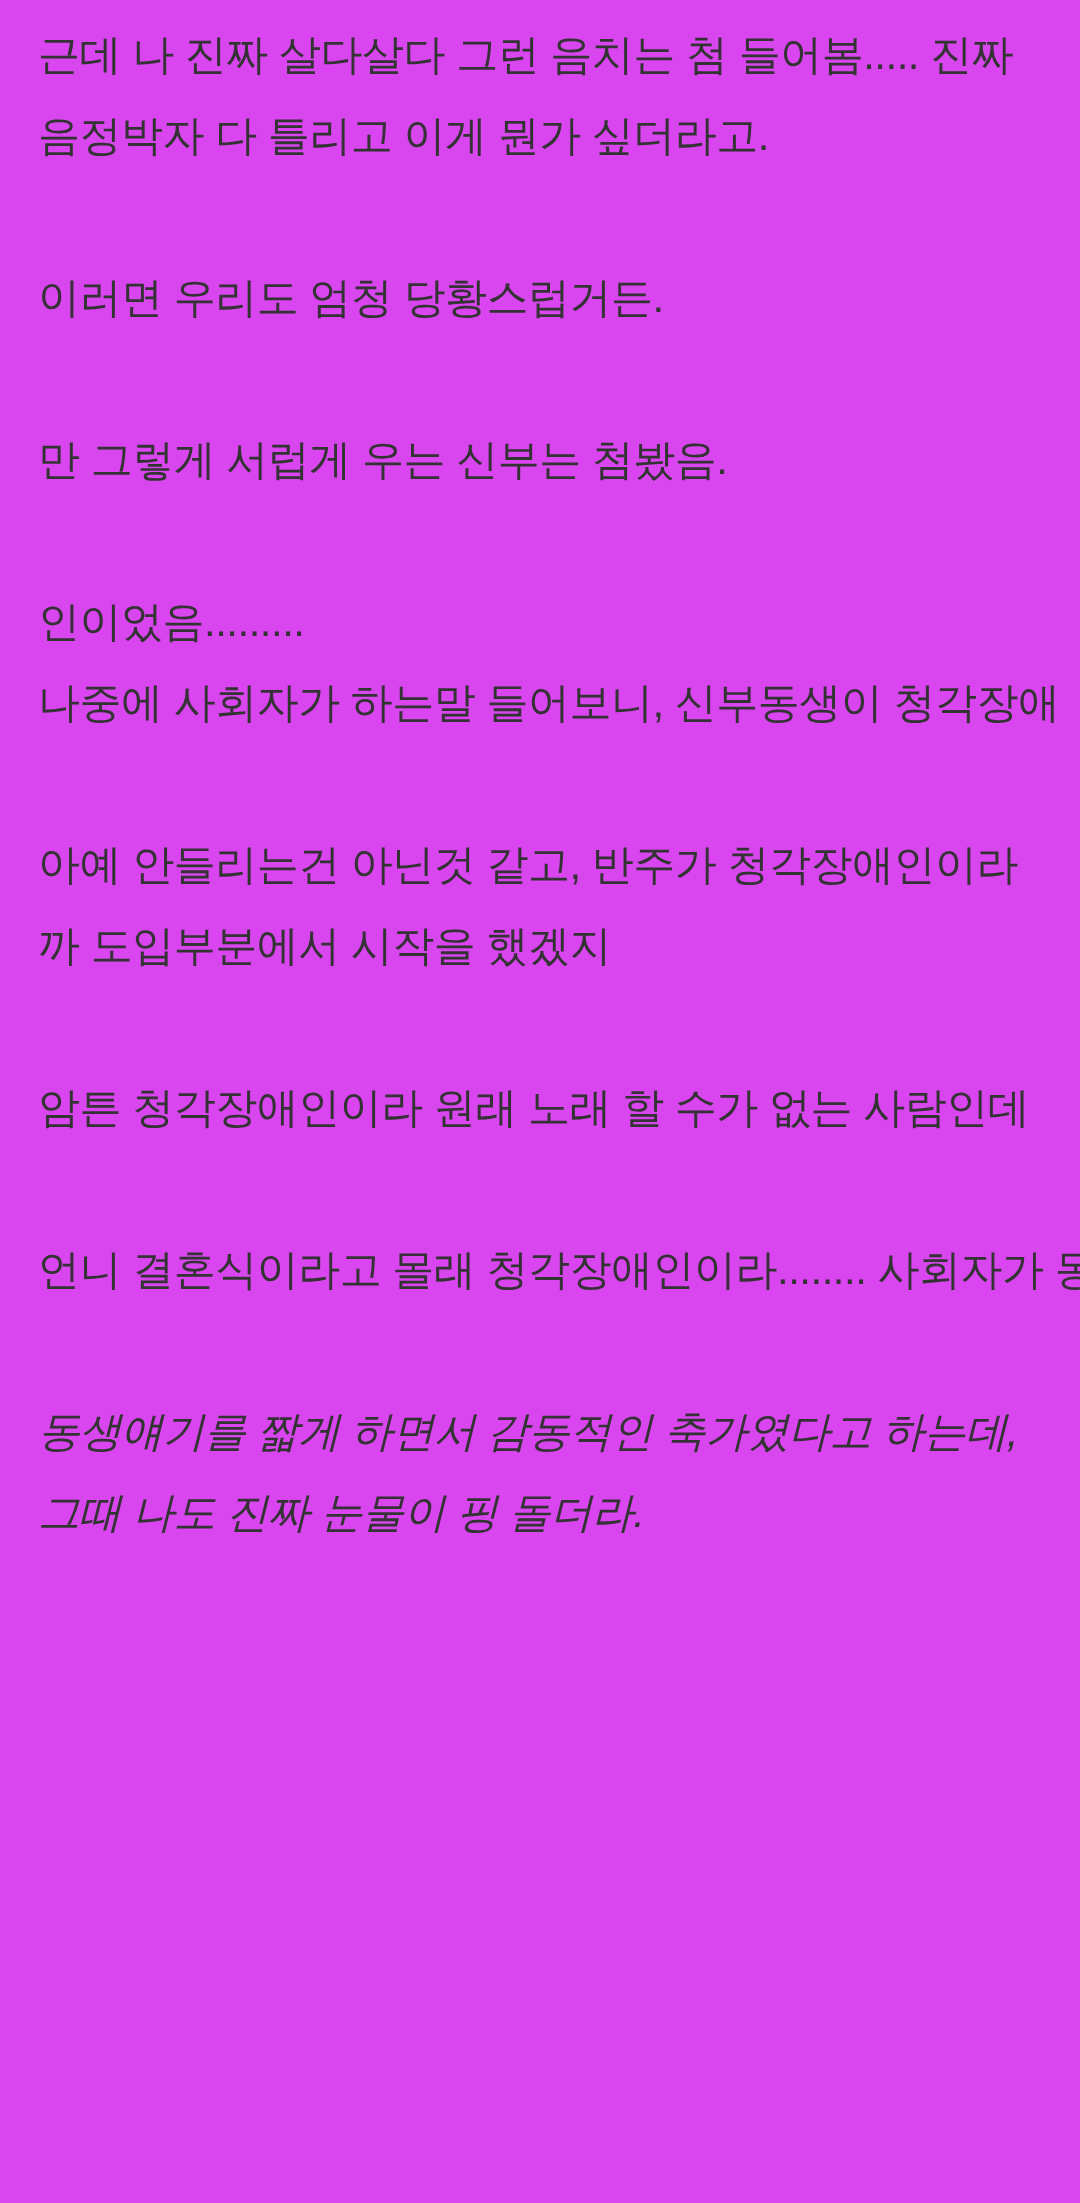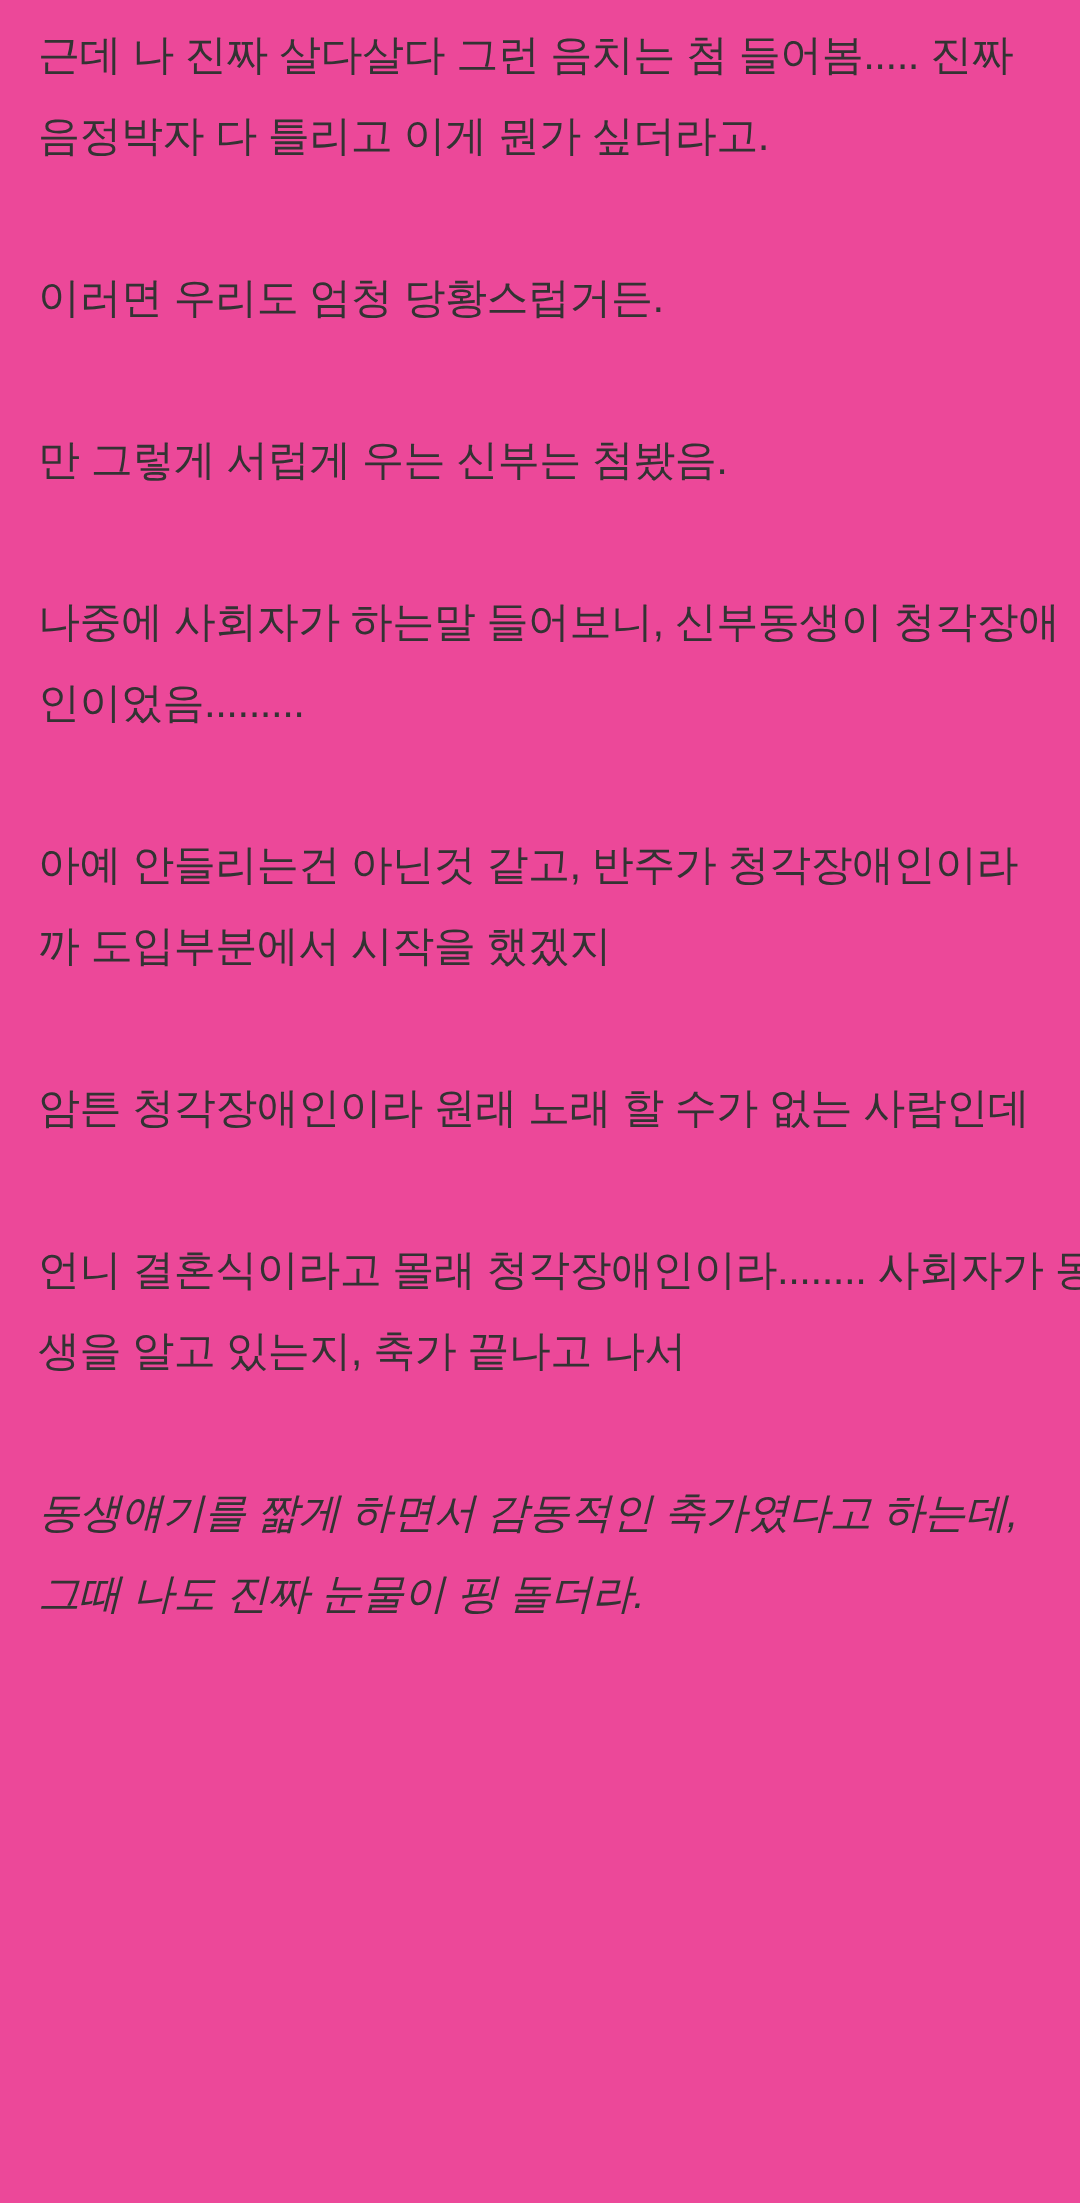--- a/index.html
+++ b/index.html
@@ -4,21 +4,21 @@
 <style>
   html, body {
     margin: 0;
     padding: 0;
     background: #ffffff;
   }
   .page {
     position: relative;
     width: 1080px;
     height: 2203px;
-    background: #ec4899;
+    background: #d946ef;
     overflow: hidden;
     font-family: "Liberation Sans", sans-serif;
   }
   .post-body {
     padding: 14px 36px 0 38px;
   }
   .para {
     margin: 0 0 81px 0;
     font-size: 42px;
     line-height: 81px;
@@ -49,36 +49,35 @@
       <div class="line">이러면 우리도 엄청 당황스럽거든.</div>
     </div>
 
 
     <div class="para">
       <div class="line">만 그렇게 서럽게 우는 신부는 첨봤음.</div>
     </div>
 
 
     <div class="para">
+      <div class="line">인이었음.........</div>
       <div class="line">나중에 사회자가 하는말 들어보니, 신부동생이 청각장애</div>
-      <div class="line">인이었음.........</div>
     </div>
 
     <div class="para">
       <div class="line">아예 안들리는건 아닌것 같고, 반주가 청각장애인이라</div>
       <div class="line">까 도입부분에서 시작을 했겠지</div>
     </div>
 
     <div class="para">
       <div class="line">암튼 청각장애인이라 원래 노래 할 수가 없는 사람인데</div>
     </div>
 
     <div class="para">
       <div class="line">언니 결혼식이라고 몰래 청각장애인이라........ 사회자가 동</div>
-      <div class="line">생을 알고 있는지, 축가 끝나고 나서</div>
     </div>
 
     <div class="para">
       <div class="line">동생얘기를 짧게 하면서 감동적인 축가였다고 하는데,</div>
       <div class="line">그때 나도 진짜 눈물이 핑 돌더라.</div>
     </div>
 
   </div>
 </div>
 

